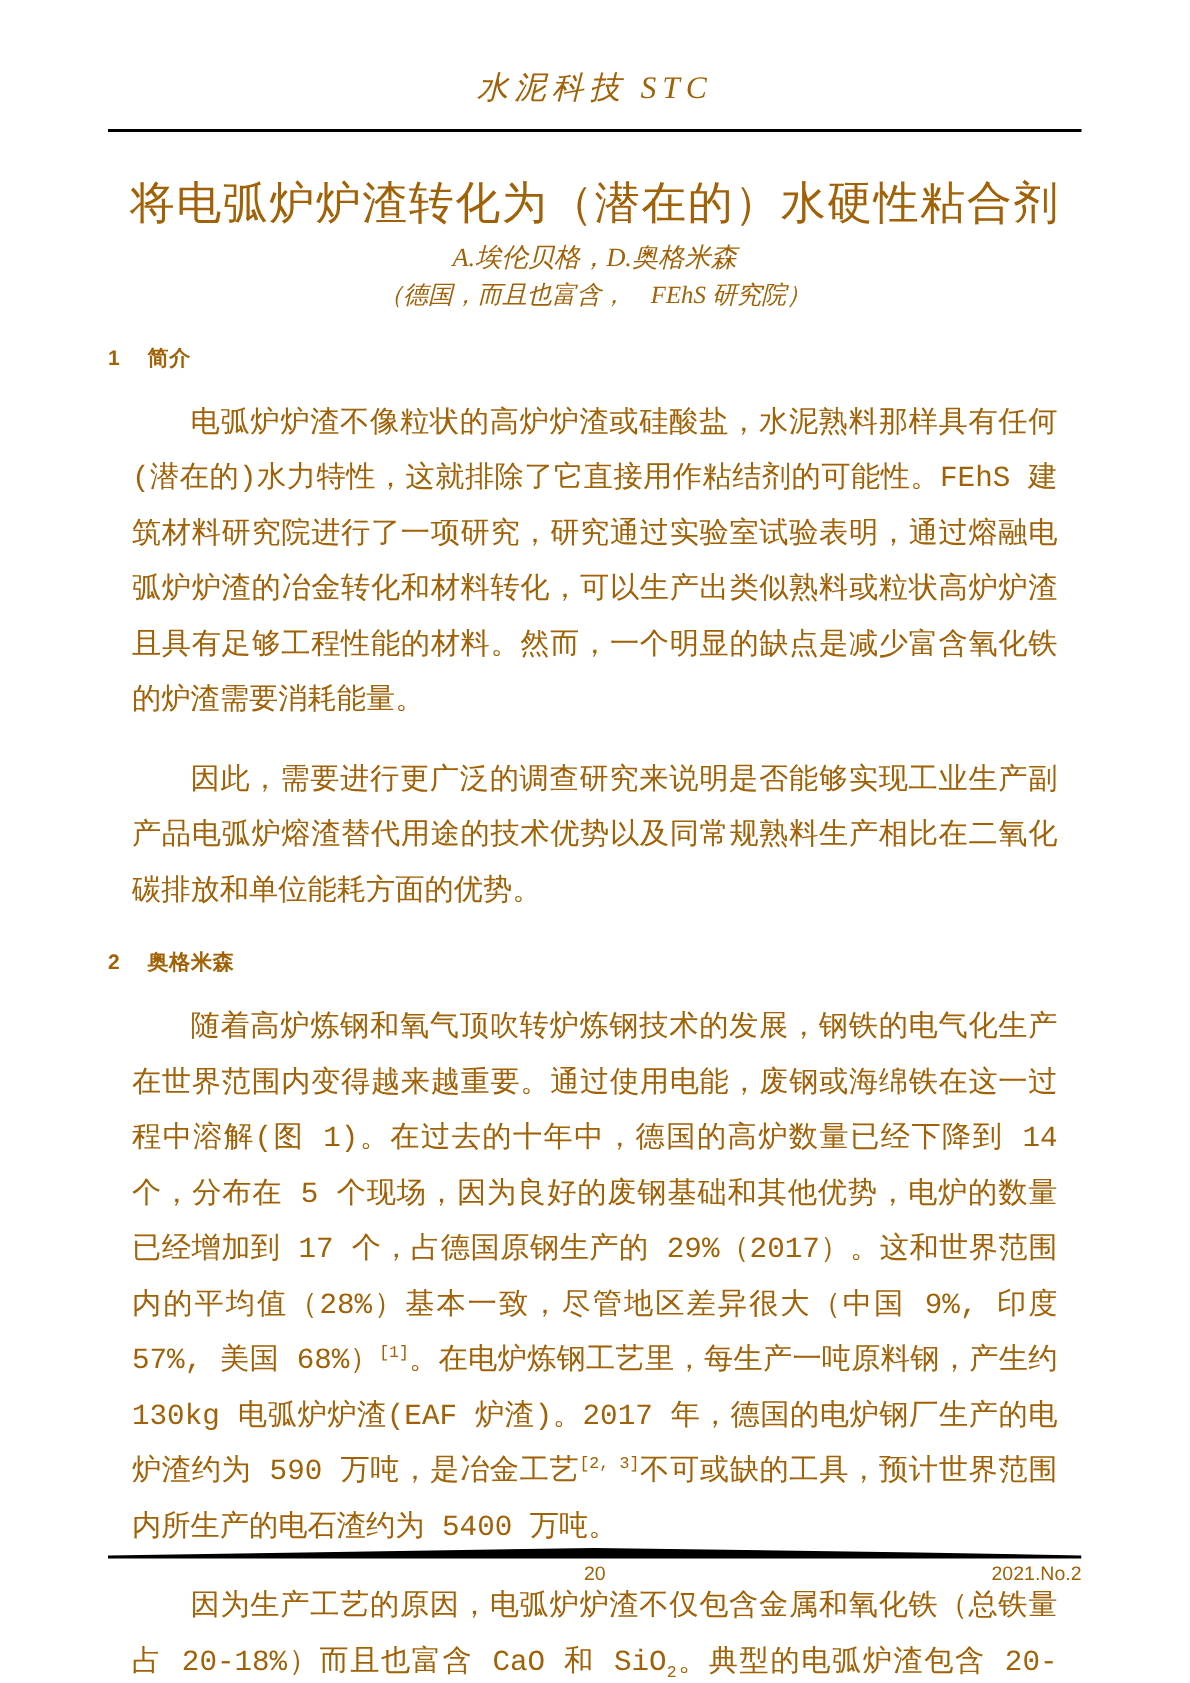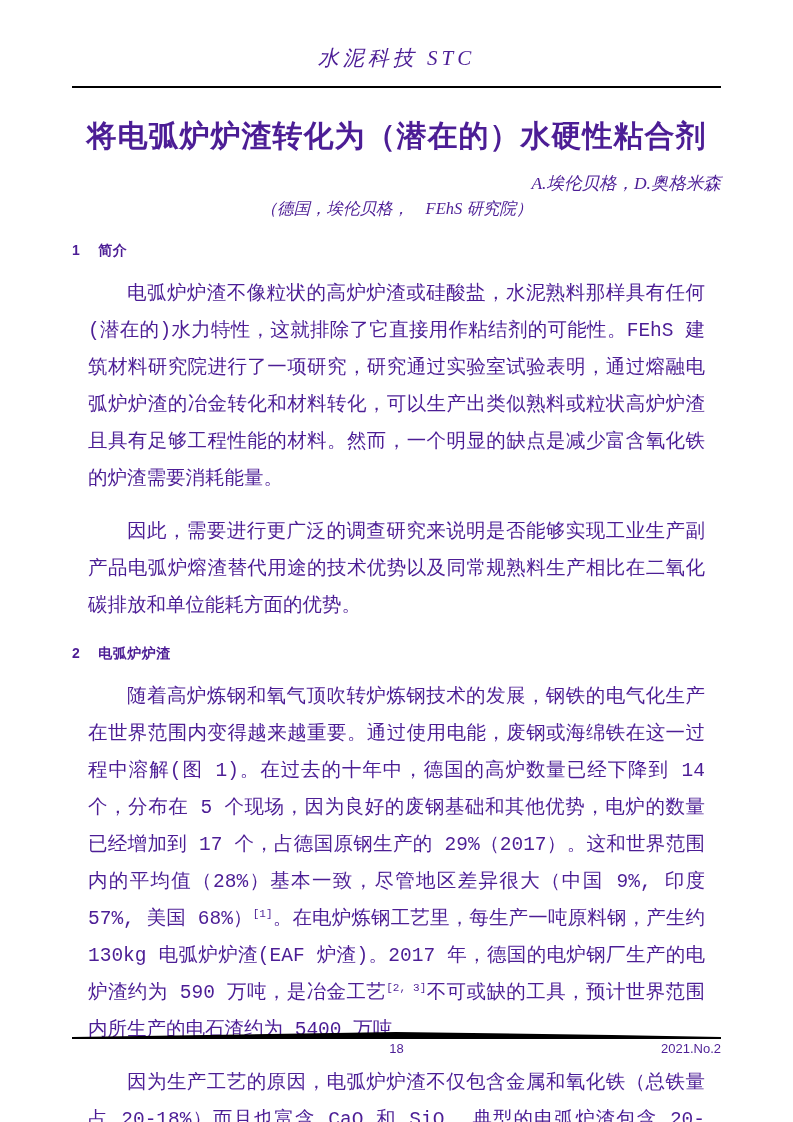--- a/index.html
+++ b/index.html
@@ -8,21 +8,21 @@
     background: #ffffff;
   }
   .page {
     position: relative;
     width: 793px;
     height: 1122px;
     margin: 0 auto;
     background: #ffffff;
     box-sizing: border-box;
     outline: 1px solid #e6e6e6;
-    color: #4c1d95;
+    color: #a16207;
     overflow: hidden;
     font-family: "Liberation Serif", "DejaVu Serif", serif;
   }
   .content {
     margin: 0 72px;
     width: 649px;
   }
   
   .journal-head {
     padding-top: 44px;
@@ -36,28 +36,27 @@
     margin-top: 14px;
     border: 0;
     border-bottom: 2px solid #000;
     height: 0;
   }
   
   .article-title {
     margin: 26px 0 0 0;
     text-align: center;
     font-size: 30px;
-    font-weight: 700;
+    font-weight: 400;
     letter-spacing: 1px;
     line-height: 44px;
     font-family: "Liberation Sans", "DejaVu Sans", sans-serif;
   }
   .authors {
-    margin-top: 12px;
-    text-align: right;
+    text-align: center;
     font-size: 17.5px;
     line-height: 26px;
     font-style: italic;
   }
   .affiliation {
     text-align: center;
     font-size: 16.5px;
     line-height: 26px;
     font-style: italic;
   }
@@ -125,35 +124,35 @@
   <div class="content">
 
     <div class="journal-head">水泥科技 STC</div>
 
     <hr class="head-rule">
 
     <h1 class="article-title">将电弧炉炉渣转化为（潜在的）水硬性粘合剂</h1>
 
     <div class="authors">A.埃伦贝格，D.奥格米森</div>
 
-    <div class="affiliation">（德国，埃伦贝格，　FEhS 研究院）</div>
+    <div class="affiliation">（德国，而且也富含，　FEhS 研究院）</div>
 
     <div class="sections">
         <h2 class="sec-h"><span class="sec-num">1</span><span>简介</span></h2>
         <p><span>电弧炉炉渣不像粒状的高炉炉渣或硅酸盐，水泥熟料那样具有任何(潜在的)水力特性，这就排除了它直接用作粘结剂的可能性。FEhS 建筑材料研究院进行了一项研究，研究通过实验室试验表明，通过熔融电弧炉炉渣的冶金转化和材料转化，可以生产出类似熟料或粒状高炉炉渣且具有足够工程性能的材料。然而，一个明显的缺点是减少富含氧化铁的炉渣需要消耗能量。</span></p>
         <p><span>因此，需要进行更广泛的调查研究来说明是否能够实现工业生产副产品电弧炉熔渣替代用途的技术优势以及同常规熟料生产相比在二氧化碳排放和单位能耗方面的优势。</span></p>
-        <h2 class="sec-h"><span class="sec-num">2</span><span>电弧炉炉渣</span></h2>
+        <h2 class="sec-h"><span class="sec-num">2</span><span>奥格米森</span></h2>
         <p><span>随着高炉炼钢和氧气顶吹转炉炼钢技术的发展，钢铁的电气化生产在世界范围内变得越来越重要。通过使用电能，废钢或海绵铁在这一过程中溶解(图 1)。在过去的十年中，德国的高炉数量已经下降到 14 个，分布在 5 个现场，因为良好的废钢基础和其他优势，电炉的数量已经增加到 17 个，占德国原钢生产的 29%（2017）。这和世界范围内的平均值（28%）基本一致，尽管地区差异很大（中国 9%, 印度 57%, 美国 68%）</span><sup>[1]</sup><span>。在电炉炼钢工艺里，每生产一吨原料钢，产生约 130kg 电弧炉炉渣(EAF 炉渣)。2017 年，德国的电炉钢厂生产的电炉渣约为 590 万吨，是冶金工艺</span><sup>[2, 3]</sup><span>不可或缺的工具，预计世界范围内所生产的电石渣约为 5400 万吨。</span></p>
         <p><span>因为生产工艺的原因，电弧炉炉渣不仅包含金属和氧化铁（总铁量占 20-18%）而且也富含 CaO 和 SiO</span><sub>2</sub><span>。典型的电弧炉渣包含 20-36%的 CaO 和 3%-7%的 MgO </span><sup>[4]</sup><span>. 电弧炉渣在渣坑内固化成晶体状，目前，主要用做公路建设和土方工程的矿物骨料。</span></p>
       </div>
 
   </div>
 
   <div class="footer">
     <svg class="footer-bar" viewBox="0 0 649 8" preserveAspectRatio="none" aria-hidden="true">
       <polygon points="0,7 0,5 120,3.2 324,0 540,3 649,5 649,7" fill="#000"></polygon>
     </svg>
     <div class="footer-row">
-      <span class="page-num">18</span>
+      <span class="page-num">20</span>
       <span class="issue">2021.No.2</span>
     </div>
   </div>
 </div>
 
 </body></html>

